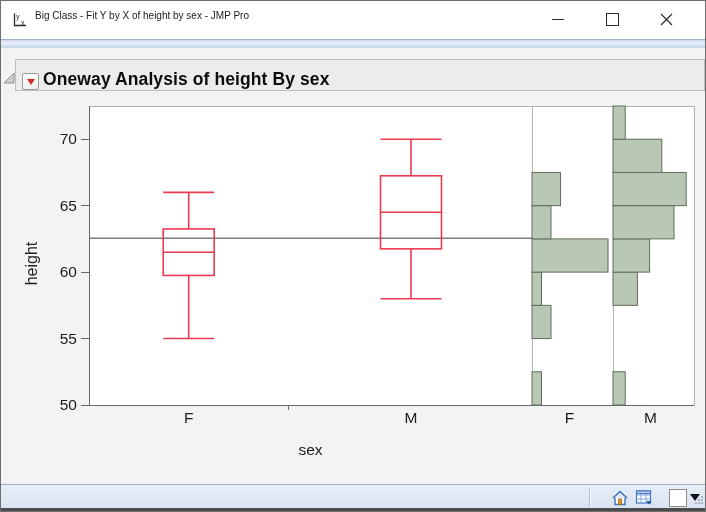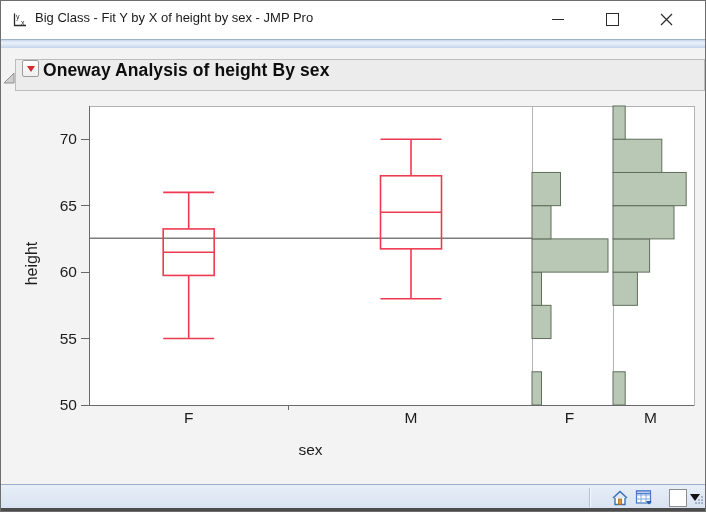--- a/index.html
+++ b/index.html
@@ -4,33 +4,33 @@
 <style>
   html,body{margin:0;padding:0;}
   body{font-family:"Liberation Sans","DejaVu Sans",sans-serif;}
   .window{
     position:relative;width:706px;height:512px;background:#f3f3f3;
     border:1px solid #6e6e6e;box-sizing:border-box;overflow:hidden;
   }
   
   .titlebar{position:absolute;left:0;top:0;width:100%;height:38px;background:#ffffff;}
   .app-icon{position:absolute;left:10px;top:11px;width:17px;height:17px;}
-  .win-title{position:absolute;left:34px;top:9px;font-size:13px;color:#1b1b1b;white-space:nowrap;}
+  .win-title{position:absolute;left:34px;top:9px;font-size:10px;color:#1b1b1b;white-space:nowrap;}
   .winbtn{position:absolute;top:0;width:46px;height:36px;display:flex;align-items:center;justify-content:center;cursor:default;}
   .btn-min{right:124px;} .btn-max{right:70px;} .btn-close{right:16px;}
   .glyph-min{width:12px;height:0;border-top:1.4px solid #2b2b2b;}
   .glyph-max{width:11px;height:11px;border:1.4px solid #2b2b2b;}
   
   .bluestrip{position:absolute;left:0;top:38px;width:100%;height:9px;
     background:linear-gradient(180deg,#c9d7ec 0%,#eaf1fa 35%,#dde8f6 60%,#c4d4ea 100%);
     border-top:1px solid #9fb2cc;box-sizing:border-box;}
   
   .disclosure{position:absolute;left:2px;top:71px;width:12px;height:12px;}
   .header{position:absolute;left:14px;top:58px;right:0;height:32px;background:#ececec;
-    border:1px solid #bdbdbd;box-sizing:border-box;display:flex;align-items:flex-start;}
+    border:1px solid #bdbdbd;box-sizing:border-box;display:flex;align-items:flex-end;}
   .redtri-btn{width:15px;height:15px;margin-left:6px;background:linear-gradient(#ffffff,#efefef);
     border:1px solid #9c9c9c;border-radius:2px;display:flex;align-items:center;justify-content:center;}
   .redtri{width:0;height:0;border-left:4px solid transparent;border-right:4px solid transparent;
     border-top:6px solid #d42a2a;}
   .report-title{font-size:17.5px;font-weight:bold;color:#0d0d0d;margin-left:4px;letter-spacing:0.1px;}
   
   .plot-svg{position:absolute;left:0;top:95px;}
   
   .statusbar{position:absolute;left:0;bottom:0;width:100%;height:27px;
     background:linear-gradient(180deg,#e7eef8,#d9e3f1);

